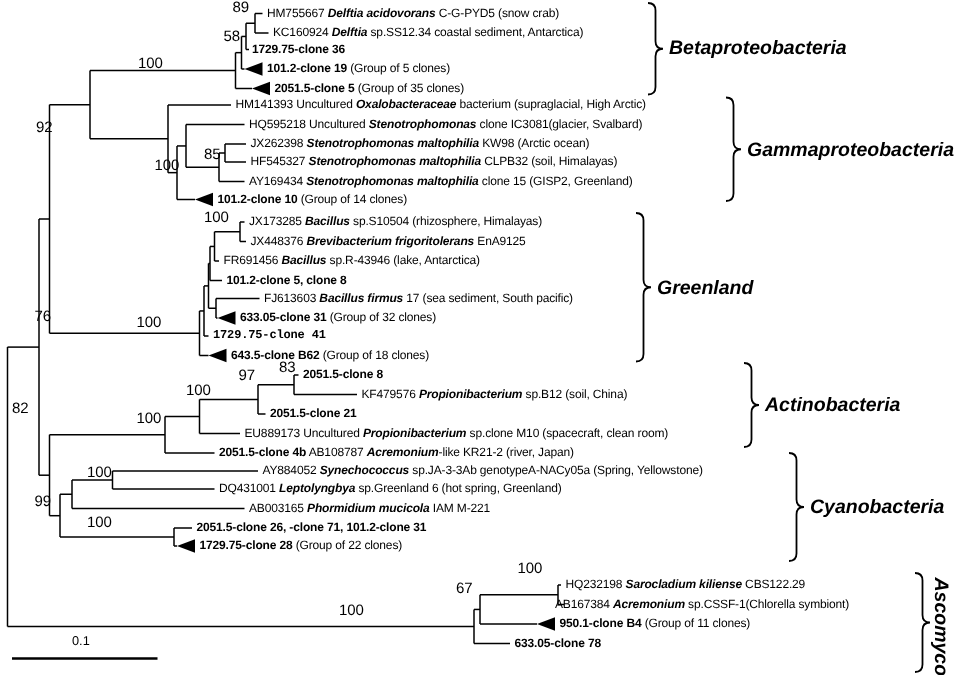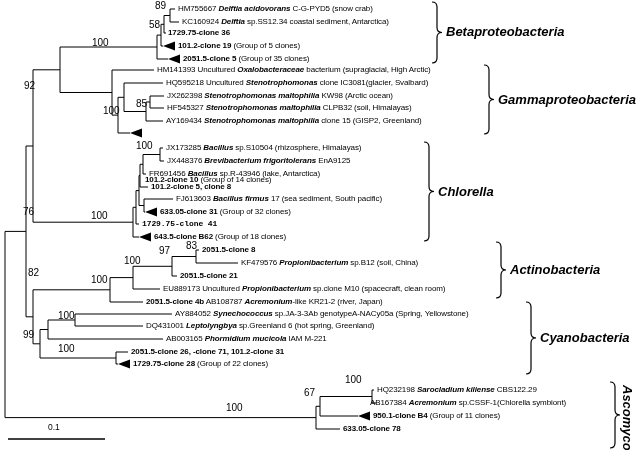--- a/index.html
+++ b/index.html
@@ -135,21 +135,21 @@
       <div class="lbl" style="left: 178px; top: 4px;"><span class="rn-r">HM755667  </span><span class="rn-i">Delftia acidovorans</span><span class="rn-r"> C-G-PYD5 (snow crab)</span></div>
       <div class="lbl" style="left: 182px; top: 17px;"><span class="rn-r">KC160924  </span><span class="rn-i">Delftia</span><span class="rn-r"> sp.SS12.34 coastal sediment, Antarctica)</span></div>
       <div class="lbl" style="left: 168px; top: 28px;"><span class="rn-b">1729.75-clone 36</span></div>
       <div class="lbl" style="left: 178px; top: 41px;"><span class="rn-b">101.2-clone 19</span><span class="rn-r"> (Group of 5 clones)</span></div>
       <div class="lbl" style="left: 183px; top: 54px;"><span class="rn-b">2051.5-clone 5</span><span class="rn-r"> (Group of 35 clones)</span></div>
       <div class="lbl" style="left: 157px; top: 65px;"><span class="rn-r">HM141393 Uncultured </span><span class="rn-i">Oxalobacteraceae</span><span class="rn-r"> bacterium (supraglacial, High Arctic)</span></div>
       <div class="lbl" style="left: 166px; top: 78px;"><span class="rn-r">HQ595218 Uncultured </span><span class="rn-i">Stenotrophomonas</span><span class="rn-r"> clone IC3081(glacier, Svalbard)</span></div>
       <div class="lbl" style="left: 167px; top: 91px;"><span class="rn-r">JX262398 </span><span class="rn-i">Stenotrophomonas maltophilia</span><span class="rn-r"> KW98 (Arctic ocean)</span></div>
       <div class="lbl" style="left: 167px; top: 103px;"><span class="rn-r">HF545327 </span><span class="rn-i">Stenotrophomonas maltophilia</span><span class="rn-r"> CLPB32 (soil, Himalayas)</span></div>
       <div class="lbl" style="left: 166px; top: 116px;"><span class="rn-r">AY169434 </span><span class="rn-i">Stenotrophomonas maltophilia</span><span class="rn-r"> clone 15 (GISP2, Greenland)</span></div>
-      <div class="lbl" style="left: 145px; top: 128px; margin-top: 47px;"><span class="rn-b">101.2-clone 10</span><span class="rn-r"> (Group of 14 clones)</span></div>
+      <div class="lbl" style="left: 145px; top: 128px;"><span class="rn-b">101.2-clone 10</span><span class="rn-r"> (Group of 14 clones)</span></div>
       <div class="lbl" style="left: 166px; top: 143px;"><span class="rn-r">JX173285 </span><span class="rn-i">Bacillus</span><span class="rn-r"> sp.S10504 (rhizosphere, Himalayas)</span></div>
       <div class="lbl" style="left: 167px; top: 156px;"><span class="rn-r">JX448376 </span><span class="rn-i">Brevibacterium frigoritolerans</span><span class="rn-r"> EnA9125</span></div>
       <div class="lbl" style="left: 149px; top: 169px;"><span class="rn-r">FR691456 </span><span class="rn-i">Bacillus</span><span class="rn-r"> sp.R-43946 (lake, Antarctica)</span></div>
       <div class="lbl" style="left: 151px; top: 182px;"><span class="rn-b">101.2-clone 5, clone 8</span></div>
       <div class="lbl" style="left: 176px; top: 194px;"><span class="rn-r">FJ613603 </span><span class="rn-i">Bacillus firmus</span><span class="rn-r"> 17 (sea sediment, South pacific)</span></div>
       <div class="lbl" style="left: 160px; top: 207px;"><span class="rn-b">633.05-clone 31</span><span class="rn-r"> (Group of 32 clones)</span></div>
       <div class="lbl" style="left: 142px; top: 219px; font-family: Liberation Mono, monospace;"><span class="rn-b">1729.75-clone 41</span></div>
       <div class="lbl" style="left: 154px; top: 232px;"><span class="rn-b">643.5-clone B62</span><span class="rn-r"> (Group of 18 clones)</span></div>
       <div class="lbl" style="left: 202px; top: 245px;"><span class="rn-b">2051.5-clone 8</span></div>
       <div class="lbl" style="left: 241px; top: 258px;"><span class="rn-r">KF479576 </span><span class="rn-i">Propionibacterium</span><span class="rn-r"> sp.B12 (soil, China)</span></div>
@@ -171,28 +171,28 @@
       <div class="boot" style="left: 24px; top: 81px;">92</div>
       <div class="boot" style="left: 136px; top: 99px;">85</div>
       <div class="boot" style="left: 103px; top: 106px;">100</div>
       <div class="boot" style="left: 136px; top: 141px;">100</div>
       <div class="boot" style="left: 23px; top: 207px;">76</div>
       <div class="boot" style="left: 91px; top: 211px;">100</div>
       <div class="boot" style="left: 186px; top: 241px;">83</div>
       <div class="boot" style="left: 159px; top: 246px;">97</div>
       <div class="boot" style="left: 124px; top: 256px;">100</div>
       <div class="boot" style="left: 91px; top: 275px;">100</div>
-      <div class="boot" style="left: 8px; top: 268px; margin-left: 20px;">82</div>
+      <div class="boot" style="left: 8px; top: 268px;">82</div>
       <div class="boot" style="left: 58px; top: 311px;">100</div>
       <div class="boot" style="left: 23px; top: 330px;">99</div>
       <div class="boot" style="left: 58px; top: 344px;">100</div>
       <div class="boot" style="left: 345px; top: 375px;">100</div>
       <div class="boot" style="left: 304px; top: 388px;">67</div>
       <div class="boot" style="left: 226px; top: 403px;">100</div>
       <div class="clade" style="left: 446px; top: 27px;">Betaproteobacteria</div>
       <div class="clade" style="left: 498px; top: 95px;">Gammaproteobacteria</div>
-      <div class="clade" style="left: 438px; top: 187px;">Chlorella</div>
+      <div class="clade" style="left: 438px; top: 187px;">Greenland</div>
       <div class="clade" style="left: 510px; top: 265px;">Actinobacteria</div>
       <div class="clade" style="left: 540px; top: 333px;">Cyanobacteria</div>
       <div class="clade vert" style="left: 622px; top: 385px;">Ascomycota</div>
     </div>
   <div class="sb-label" style="left: 48px; top: 423px;">0.1</div>
 </div>
 
 </body></html>

